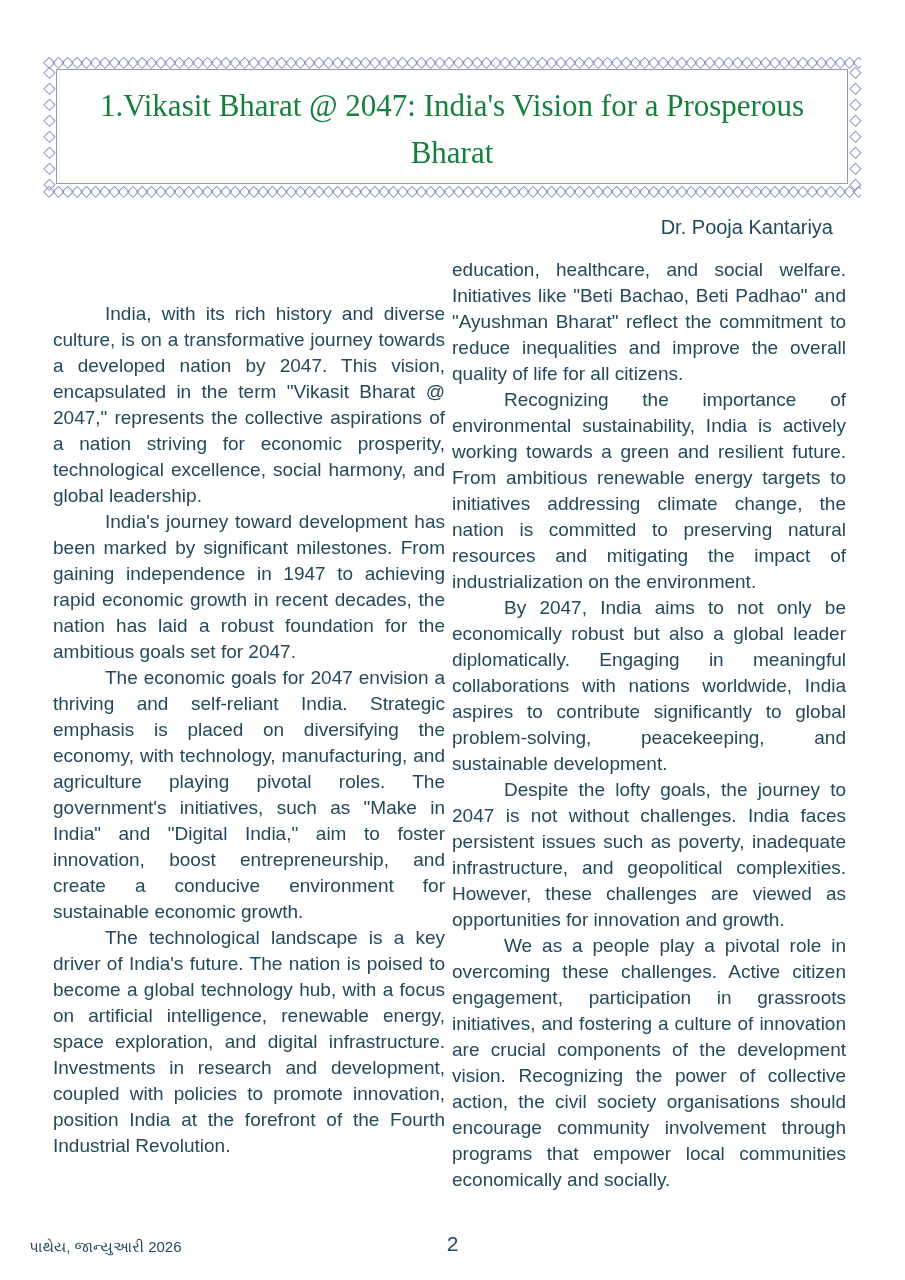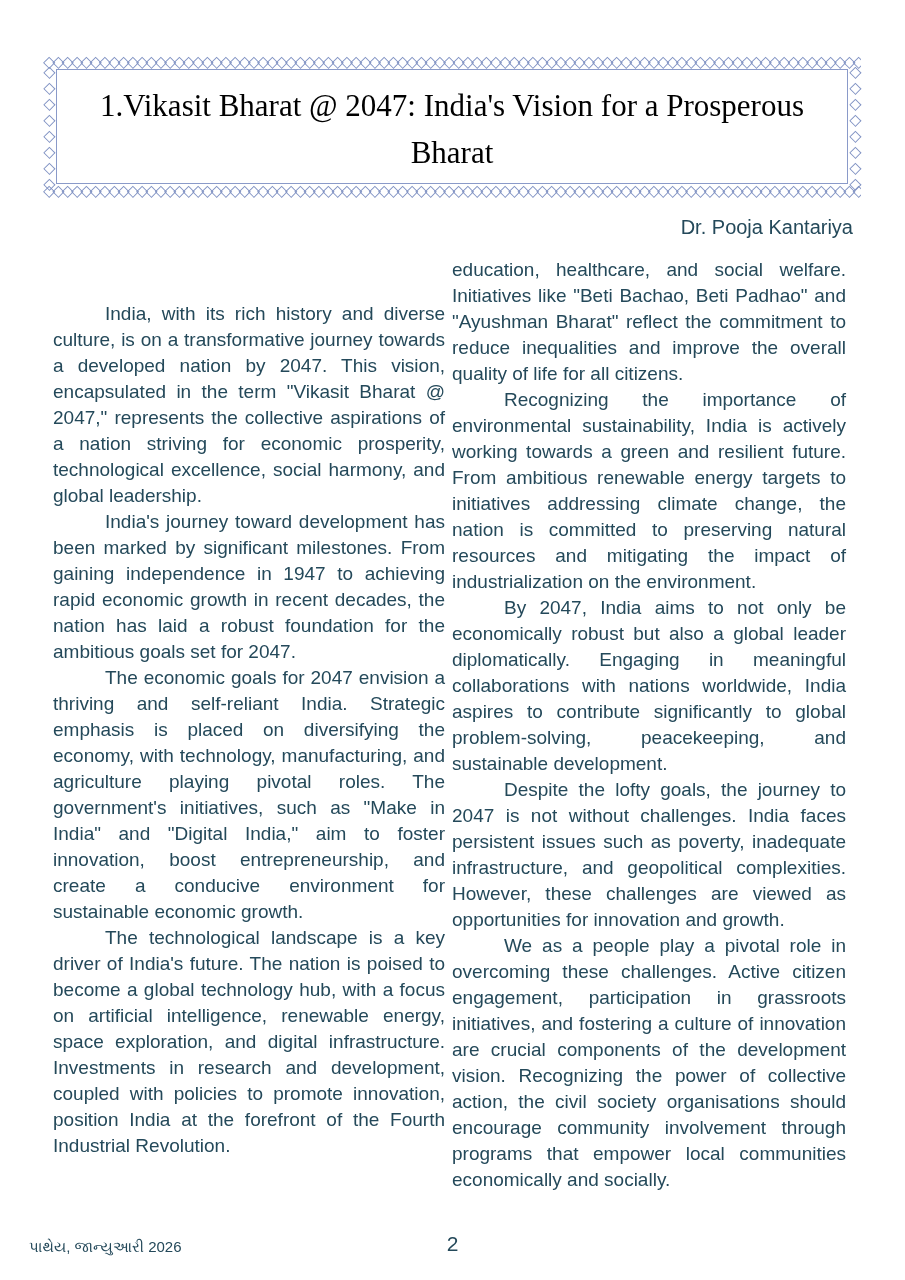--- a/index.html
+++ b/index.html
@@ -41,29 +41,29 @@
     position: absolute;
     inset: 13px;
     border: 1px solid #8a9ac9;
     padding-top: 12px;
   }
   .title-line {
     text-align: center;
     font-family: "Liberation Serif", serif;
     font-size: 31px;
     line-height: 47px;
-    color: #000000;
+    color: #15803d;
     white-space: nowrap;
   }
 
   
   .author {
     position: absolute;
     top: 216px;
-    right: 52px;
+    right: 72px;
     font-size: 20px;
     color: #24495a;
   }
 
   
   .col {
     position: absolute;
     top: 257px;
     font-size: 19px;
     line-height: 26px;

